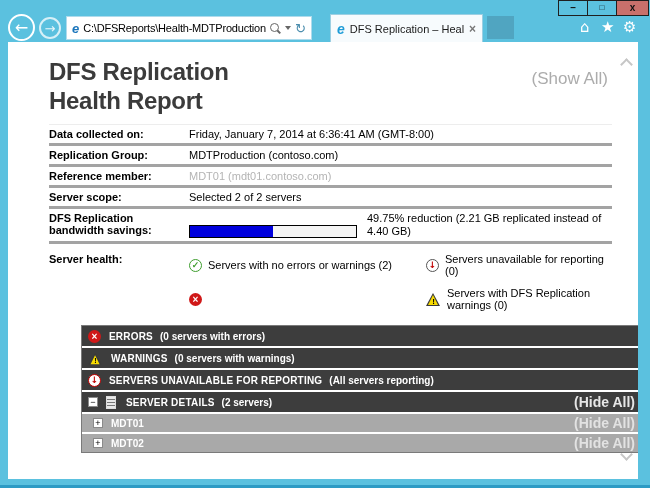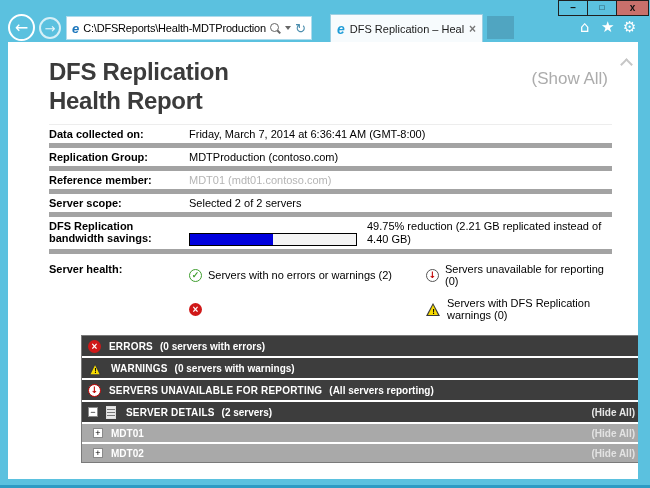--- a/index.html
+++ b/index.html
@@ -74,21 +74,21 @@
   .bottom-edge { position:absolute; left:0; bottom:0; width:650px; height:3px; background:#2E9BC4; }
 
   .page { padding:12px 26px 0 17px; position:relative;margin-left:24px; }
   .page-title {
     font-size:24px; line-height:29px; font-weight:bold; color:#3B3B3B;
     letter-spacing:-0.3px; margin-top:3px;
   }
   .show-all { position:absolute; right:30px; top:27px; color:#ACACAC; font-size:17px; }
   .title-rule { border-bottom:1px solid #EDEDED; margin-top:9px; }
 
-  .info-row { display:flex; align-items:flex-start; border-bottom:5px solid #a3a3a3; padding:3px 0; font-size:11px; color:#000; }
+  .info-row { display:flex; align-items:flex-start; border-bottom:3px solid #a3a3a3; padding:3px 0; font-size:11px; color:#000; }
   .info-label { width:140px; flex-shrink:0; font-weight:bold; line-height:12px; }
   .info-value { line-height:12px; }
   .muted { color:#B4B4B4; }
 
   .bw-value { display:flex; align-items:flex-end; }
   .bw-bar { width:168px; height:13px; border:1px solid #000; background:#F4F4F4; margin-top:0; flex-shrink:0; }
   .bw-fill { height:100%; background:#0000DD; }
   .bw-text { margin-left:10px; line-height:13px; }
 
   .health-row { display:flex; padding:9px 0 10px; font-size:11px; }
@@ -110,21 +110,21 @@
   .warning-bang { position:absolute; left:0; right:0; top:4px; text-align:center; z-index:1;
     font-size:8px; font-weight:bold; color:#000; line-height:9px; }
 
   
   .accordion { margin:4px 0 0 32px; width:563px; border:1px solid #7A7A7A; background:#FFF; }
   .acc-bar { height:20px; background:#3D3D3D; color:#FFF; display:flex; align-items:center;
     padding:0 8px 0 6px; margin-bottom:2px; font-size:10px; font-weight:bold; }
   .acc-bar .warning-icon { transform:scale(0.9); }
   .acc-title { margin-left:8px; letter-spacing:0.2px; }
   .acc-detail { margin-left:7px; }
-  .hide-all { margin-left:auto; color:#E6E6E6; font-weight:bold; font-size:10px; }
+  .hide-all { margin-left:auto; color:#E6E6E6; font-weight:bold; font-size:14px; }
   .expander { width:10px; height:10px; background:#FFF; border:1px solid #8A8A8A; color:#000;
     font-size:9px; line-height:8px; text-align:center; font-weight:normal; flex-shrink:0; }
   .server-stack-icon { width:10px; height:13px; margin:0 2px 0 8px; border:1px solid #DDD;
     background:repeating-linear-gradient(180deg,#E8E8E8 0 2px,#777 2px 3px); flex-shrink:0; }
   .server-bar { height:18px; background:#A9A9A9; color:#FFF; display:flex; align-items:center;
     padding:0 8px 0 11px; margin-bottom:2px; font-size:10px; font-weight:bold; }
   .server-bar:last-child, .acc-bar:last-child { margin-bottom:0; }
   .server-name { margin-left:8px; }
   .server-bar .hide-all { color:#E2E2E2; }
 </style>
@@ -174,21 +174,21 @@
   <div class="page">
     <div class="page-title">
       <div>DFS Replication</div>
       <div>Health Report</div>
     </div>
     <span class="show-all">(Show All)</span>
     <div class="title-rule"></div>
 
     <div class="info-row">
       <span class="info-label">Data collected on:</span>
-      <span class="info-value">Friday, March 7, 2014 at 6:36:41 AM (GMT-8:00)</span>
+      <span class="info-value">Friday, January 7, 2014 at 6:36:41 AM (GMT-8:00)</span>
     </div>
     <div class="info-row">
       <span class="info-label">Replication Group:</span>
       <span class="info-value">MDTProduction (contoso.com)</span>
     </div>
     <div class="info-row">
       <span class="info-label">Reference member:</span>
       <span class="info-value muted">MDT01 (mdt01.contoso.com)</span>
     </div>
     <div class="info-row">

